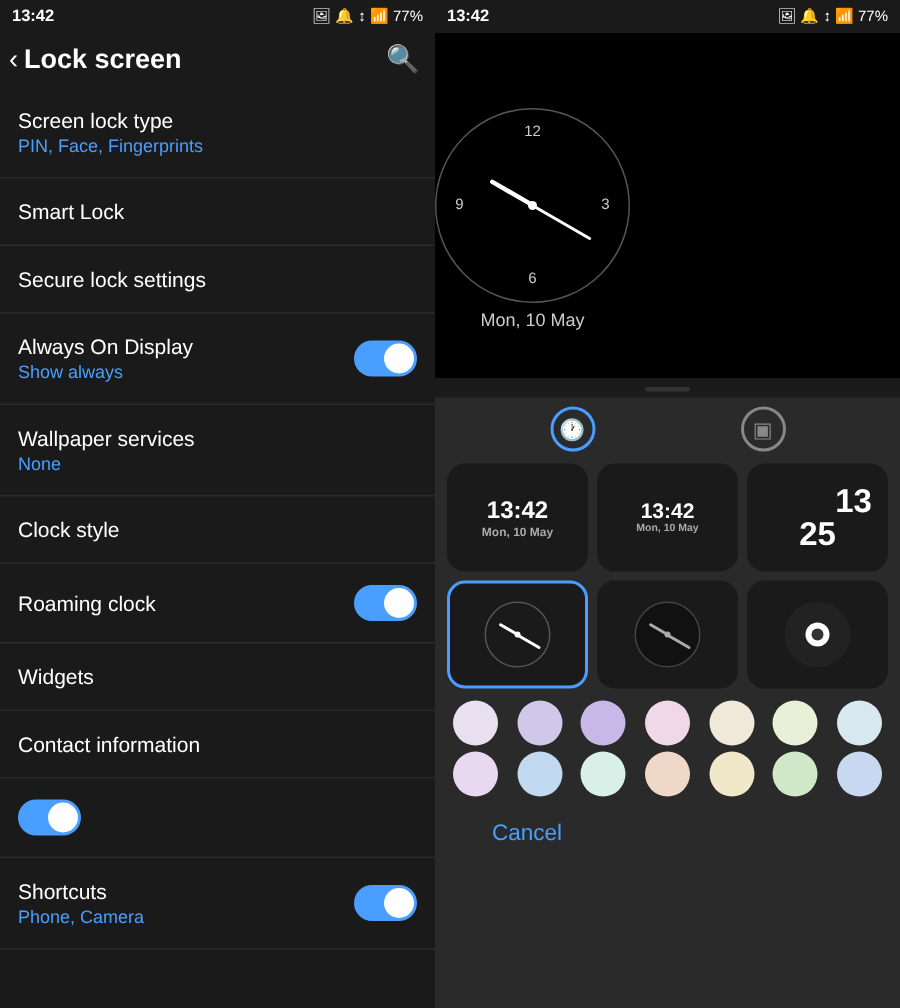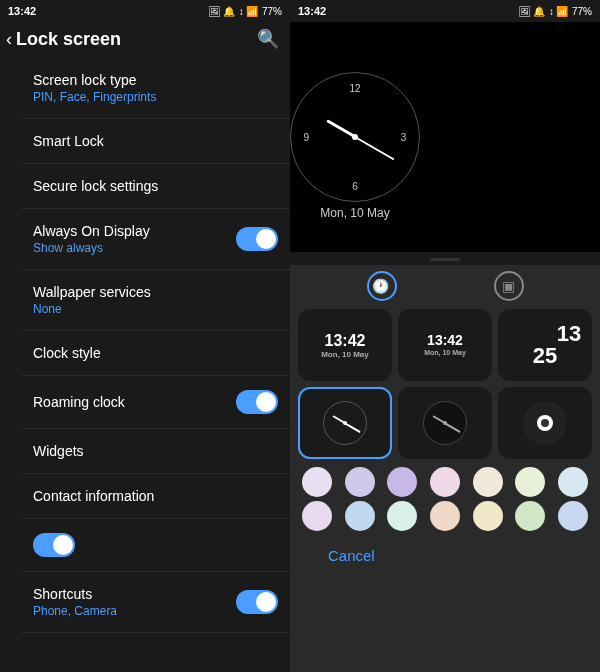--- a/index.html
+++ b/index.html
@@ -67,21 +67,20 @@
       font-weight: bold;
     }
     .search-icon-header {
       color: #fff;
       font-size: 18px;
     }
 
     .settings-list {
       flex: 1;
       overflow-y: auto;
-      padding-left: 21px;
     }
     .settings-list::-webkit-scrollbar { display: none; }
 
     .setting-item {
       padding: 14px 12px;
       border-bottom: 1px solid #2a2a2a;
       display: flex;
       align-items: center;
       justify-content: space-between;
       cursor: pointer;

